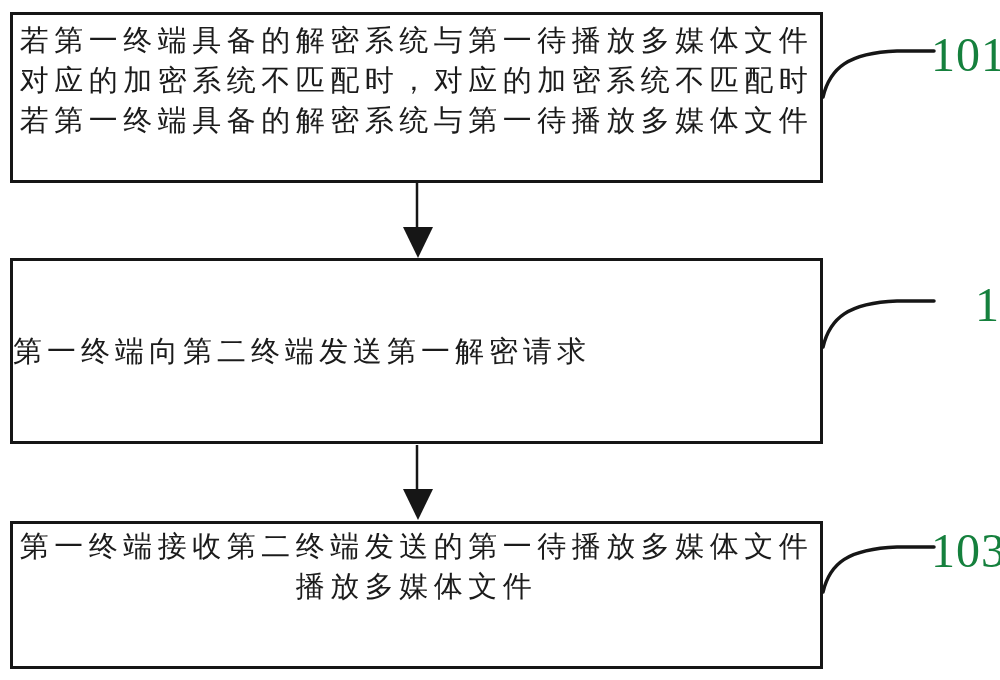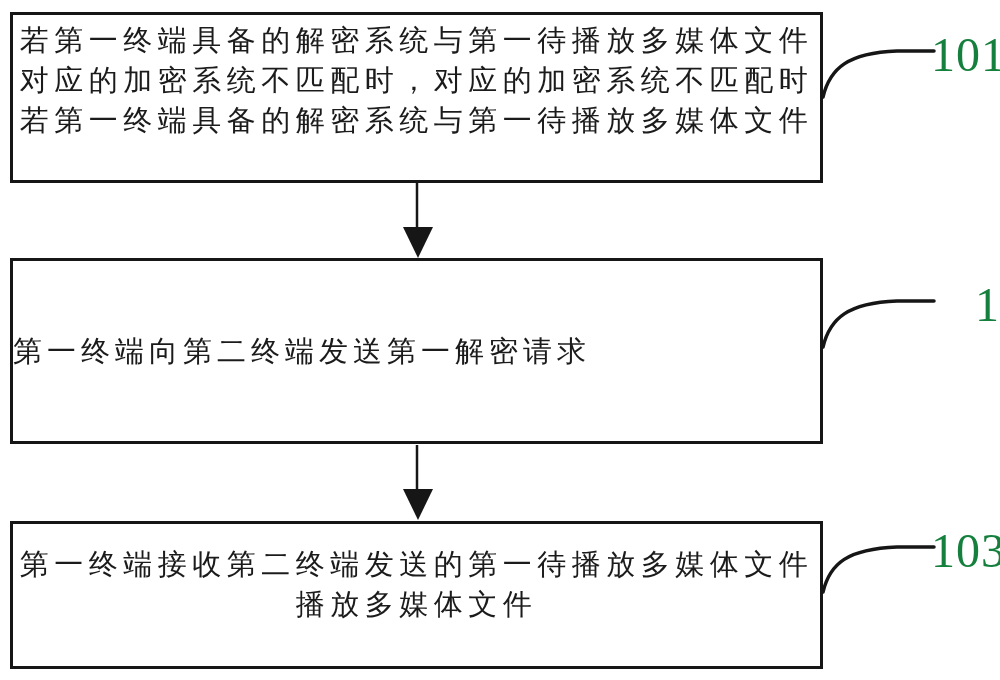--- a/index.html
+++ b/index.html
@@ -16,21 +16,21 @@
     left: 10px;
     width: 813px;
     box-sizing: border-box;
     border: 3px solid #161616;
     background: #ffffff;
     color: #1b1b1b;
     font-size: 29px;
   }
   .box-1 { top: 12px;  height: 171px; padding-top: 5px; }
   .box-2 { top: 258px; height: 186px; display: flex; align-items: center; justify-content: flex-start; }
-  .box-3 { top: 521px; height: 148px; padding-top: 20px; }
+  .box-3 { top: 521px; height: 148px; padding-top: 2px; }
   .tline {
     text-align: center;
     letter-spacing: 5.5px;
     line-height: 40px;
     white-space: nowrap;
   }
   .box-2 .tline { letter-spacing: 5px; }
   .overlay {
     position: absolute;
     left: 0; top: 0;

